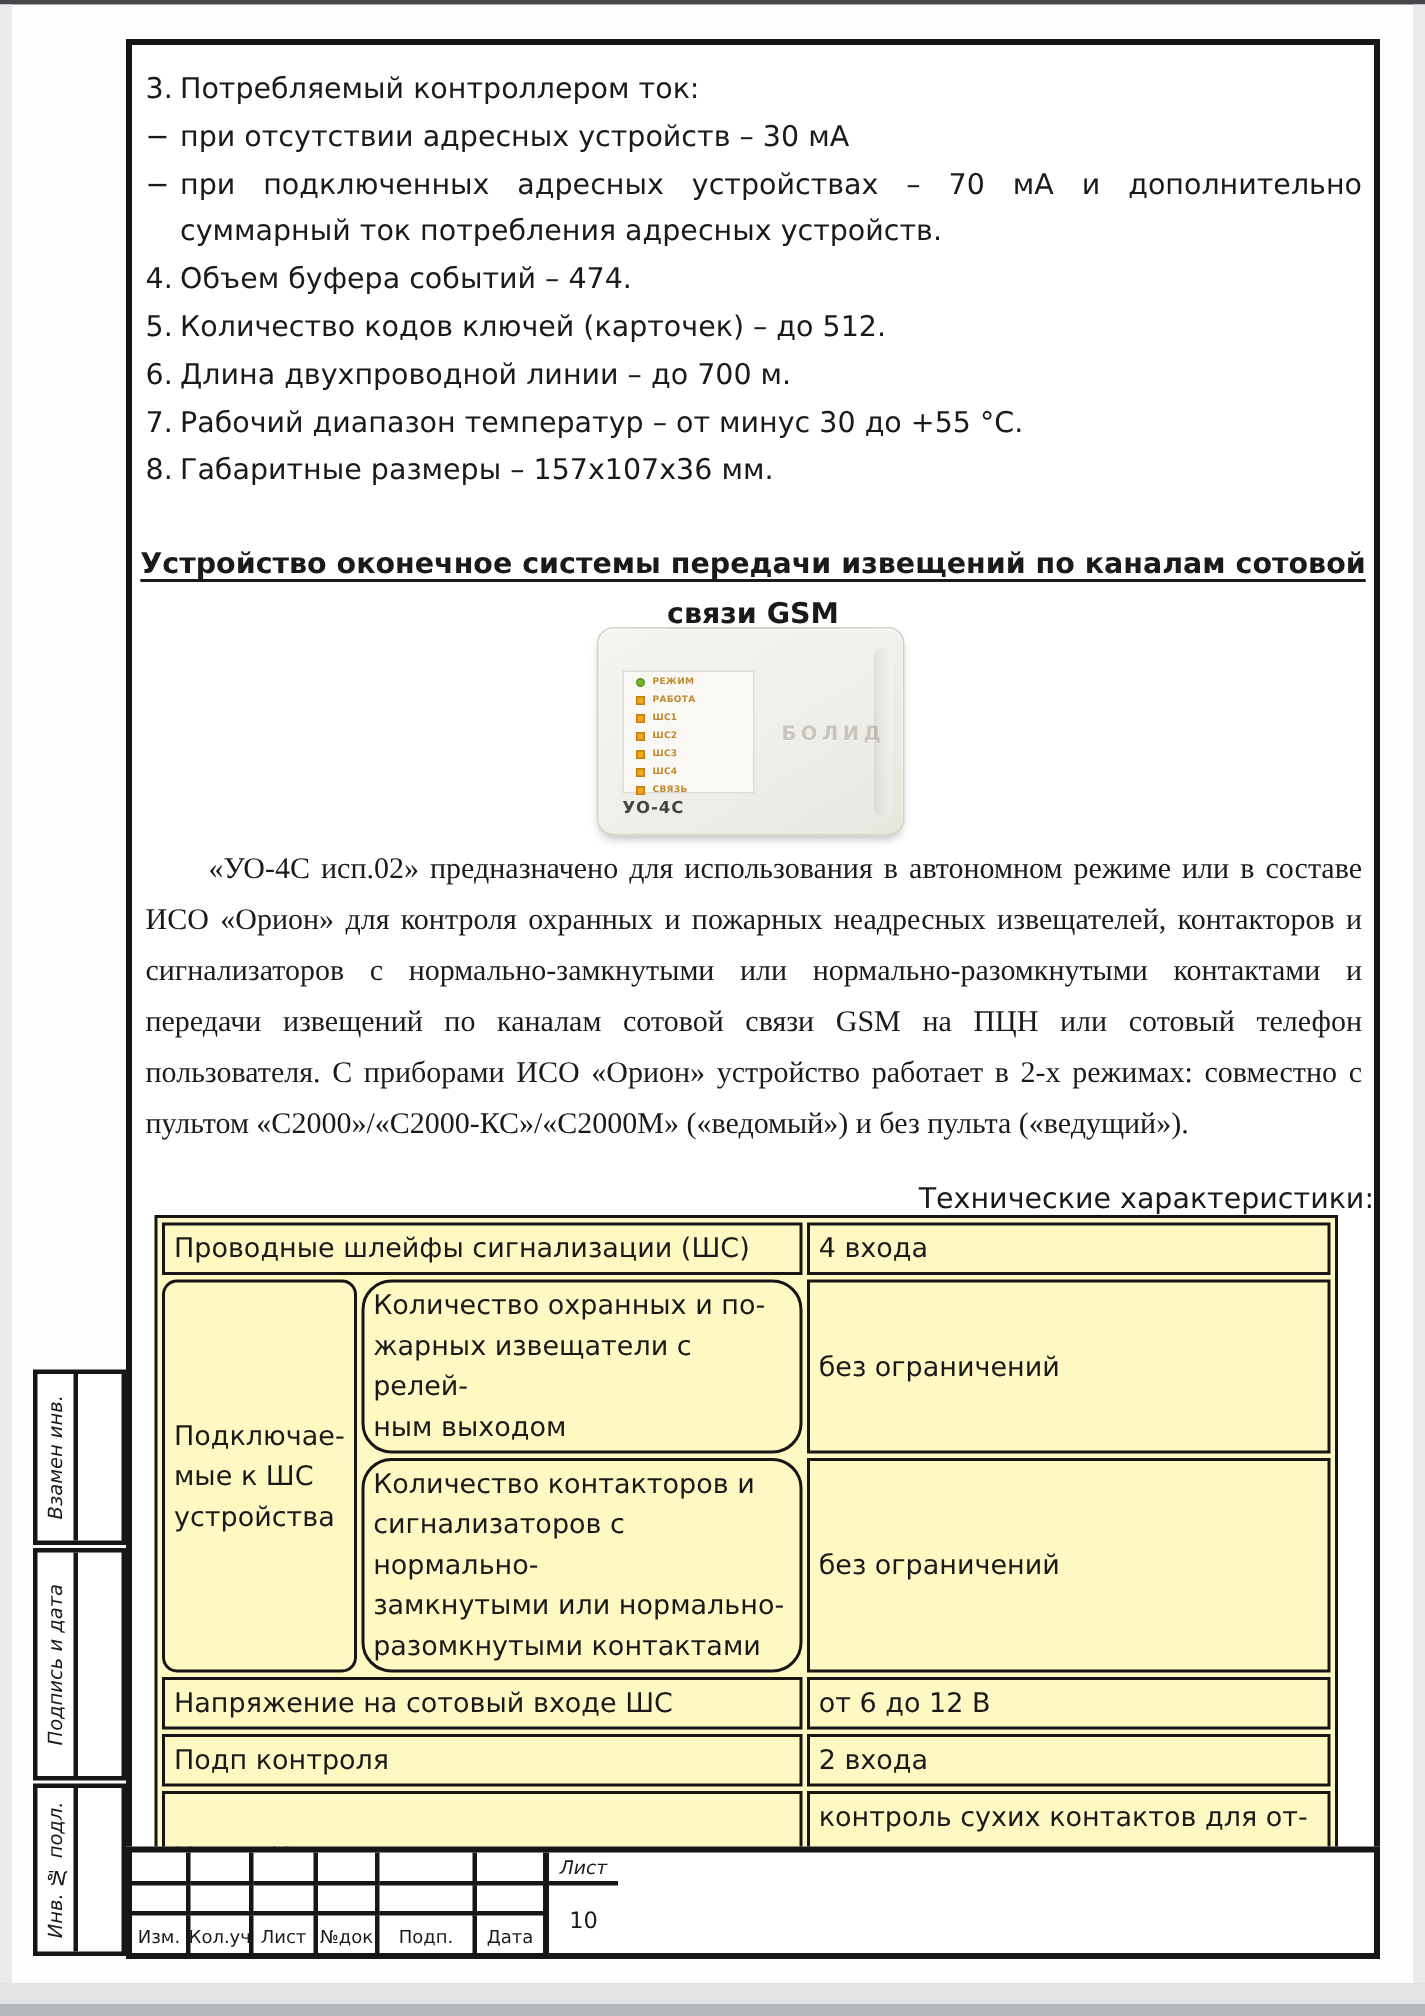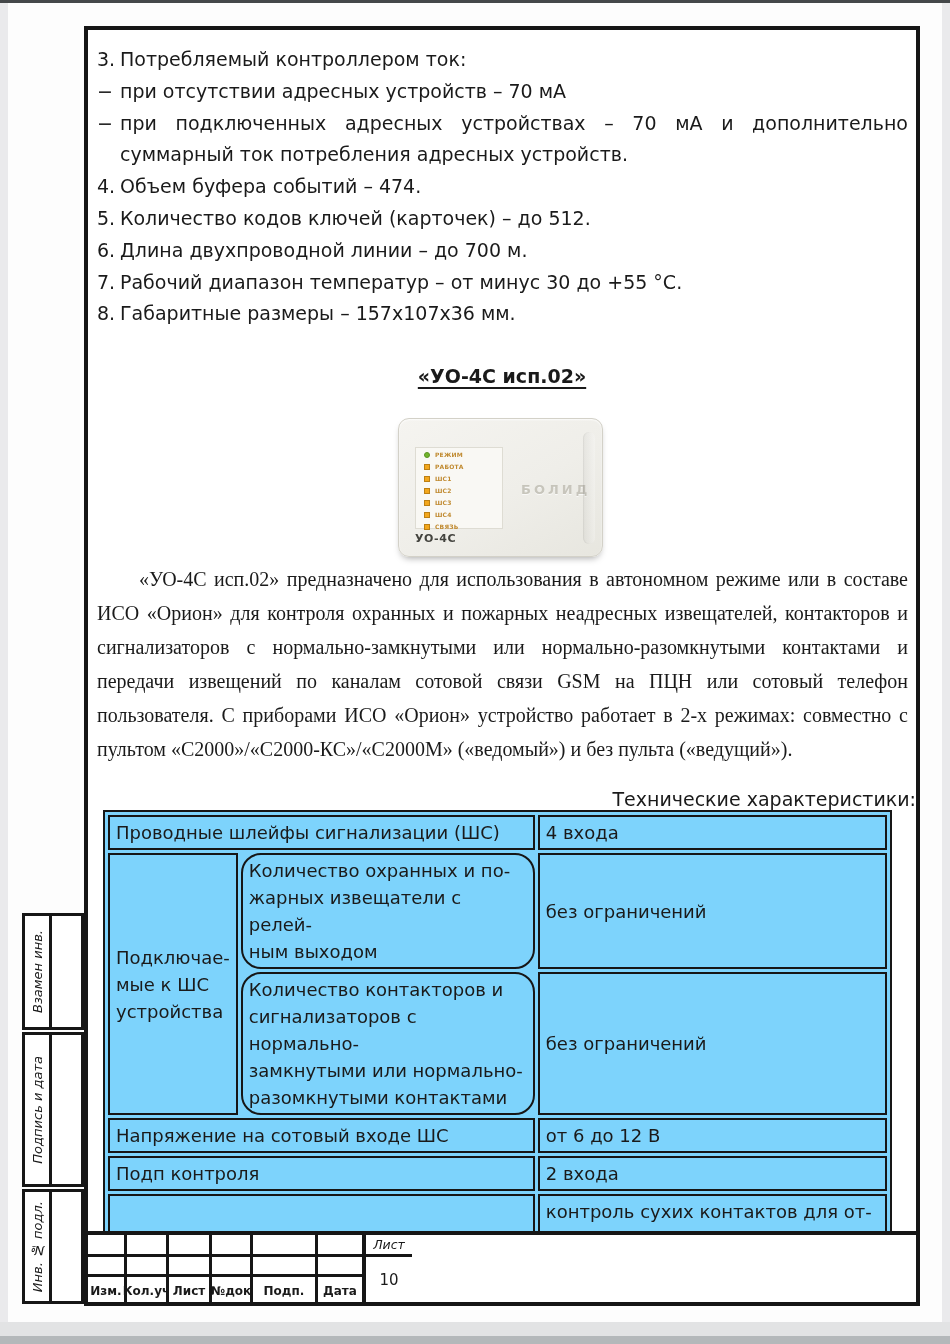--- a/index.html
+++ b/index.html
@@ -46,36 +46,36 @@
                    background:linear-gradient(90deg,rgba(0,0,0,0.045),rgba(255,255,255,0.25));
                    box-shadow:inset 1px 0 1px rgba(0,0,0,0.05); }
 
   
   .desc { position:absolute; left:9px; right:8px; top:532px; font-size:20px; line-height:34px;
           text-align:justify; text-indent:42px;font-family:Liberation Serif, serif; }
 
   
   .tbl-caption { position:absolute; left:0; right:0; top:758px; text-align:right; font-size:19px; }
   .spec-table-wrap { position:absolute; left:15px; top:780px; }
-  table.spec-table { border-collapse:separate; border-spacing:3px; border:2px solid #161616; background:#7dd3fc; }
+  table.spec-table { border-collapse:separate; border-spacing:3px; border:2px solid #161616; background:#fef9c3; }
   table.spec-table td { border:2px solid #161616; font-size:18px; line-height:27px; padding:2px 6px;
                         vertical-align:middle; }
   .pre { white-space:pre-line; }
-  .col-p1 { width:124px; } .col-p2 { width:294px;border-radius:20px; } .col-val { width:349px; }
+  .col-p1 { width:124px;border-radius:10px; } .col-p2 { width:294px;border-radius:20px; } .col-val { width:349px; }
   td.h30 { height:32px; } td.hB { height:86px; } td.hC { height:114px; } td.hF { height:84px; }
 
   
   .titleblock { position:absolute; left:-4px; right:-4px; bottom:-4px; height:75px;
                 border:4px solid #161616; background:#fff; display:flex; }
   .tb-grid { width:274px; display:grid; grid-template-columns:39px 42px 43px 41px 65px 44px;
              grid-template-rows:22px 20px 1fr; }
   .tb-cell { border-right:3px solid #161616; border-bottom:3px solid #161616; }
   .tb-cell.last-col { border-right:none; }
   .tb-cell.last-row { border-bottom:none; }
-  .tb-label { display:flex; align-items:center; justify-content:center; font-size:12px; padding-top:2px;font-weight:bold; }
+  .tb-label { display:flex; align-items:center; justify-content:center; font-size:12px; padding-top:2px; }
   .tb-doccode { flex:1; border-left:3px solid #161616; position:relative; display:flex; align-items:center; justify-content:center; }
   .doccode-text { font-size:21px; letter-spacing:1px; }
   .tb-logo { position:absolute; right:34px; top:50%; transform:translateY(-50%); width:65px; height:61px; background:#b5b5b5; }
   .tb-sheet { width:50px; border-left:4px solid #161616; display:flex; flex-direction:column; }
   .tb-sheet-label { height:22px; border-bottom:3px solid #161616; display:flex; align-items:center; justify-content:center;
                     font-size:12.5px; font-style:italic; }
   .tb-sheet-num { flex:1; display:flex; align-items:center; justify-content:center; font-size:15px; }
 
   
   .sidebar { position:absolute; left:22px; top:913px; width:62px; }
@@ -97,21 +97,21 @@
 
   <div class="frame">
 
     <div class="specs">
       <div class="spec-item">
         <span class="spec-marker">3.</span>
         <span class="spec-text">Потребляемый контроллером ток:</span>
       </div>
       <div class="spec-item">
         <span class="spec-marker">−</span>
-        <span class="spec-text">при отсутствии адресных устройств – 70 мА</span>
+        <span class="spec-text">при отсутствии адресных устройств – 30 мА</span>
       </div>
       <div class="spec-item">
         <span class="spec-marker">−</span>
         <span class="spec-text">при подключенных адресных устройствах – 70 мА и дополнительно суммарный ток потребления адресных устройств.</span>
       </div>
       <div class="spec-item">
         <span class="spec-marker">4.</span>
         <span class="spec-text">Объем буфера событий – 474.</span>
       </div>
       <div class="spec-item">
@@ -126,20 +126,21 @@
         <span class="spec-marker">7.</span>
         <span class="spec-text">Рабочий диапазон температур – от минус 30 до +55 °С.</span>
       </div>
       <div class="spec-item">
         <span class="spec-marker">8.</span>
         <span class="spec-text">Габаритные размеры – 157х107х36 мм.</span>
       </div>
     </div>
 
     <div class="section-title">
+      <span class="tline"><span>Устройство оконечное системы передачи извещений по каналам сотовой связи GSM</span></span>
       <span class="tline"><span>«УО-4С исп.02»</span></span>
     </div>
 
     <div class="photo">
       <div class="device">
         <div class="device-panel">
           <div class="led-row">
             <span class="led led-on"></span>
             <span class="led-label">РЕЖИМ</span>
           </div>

